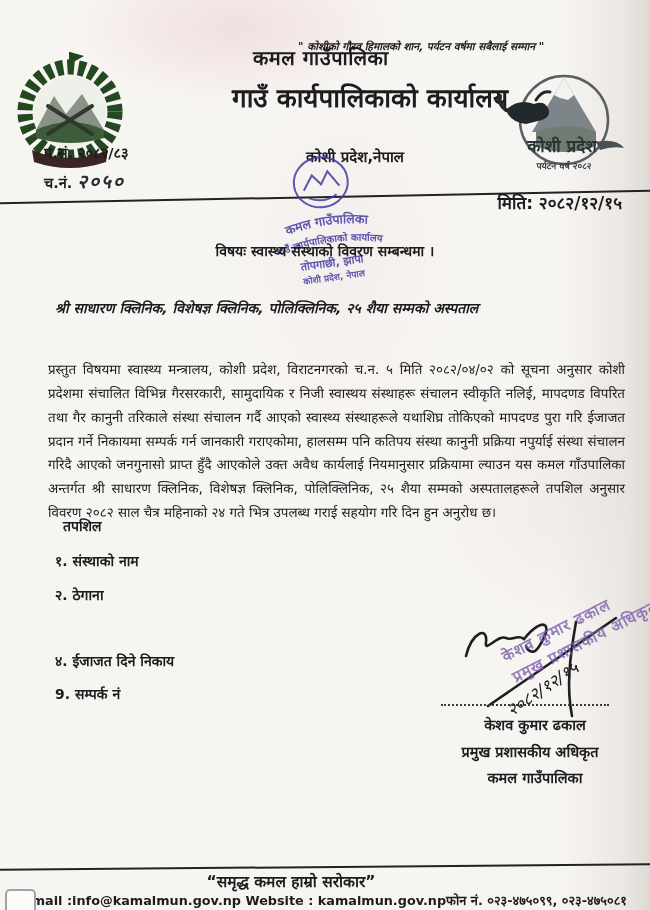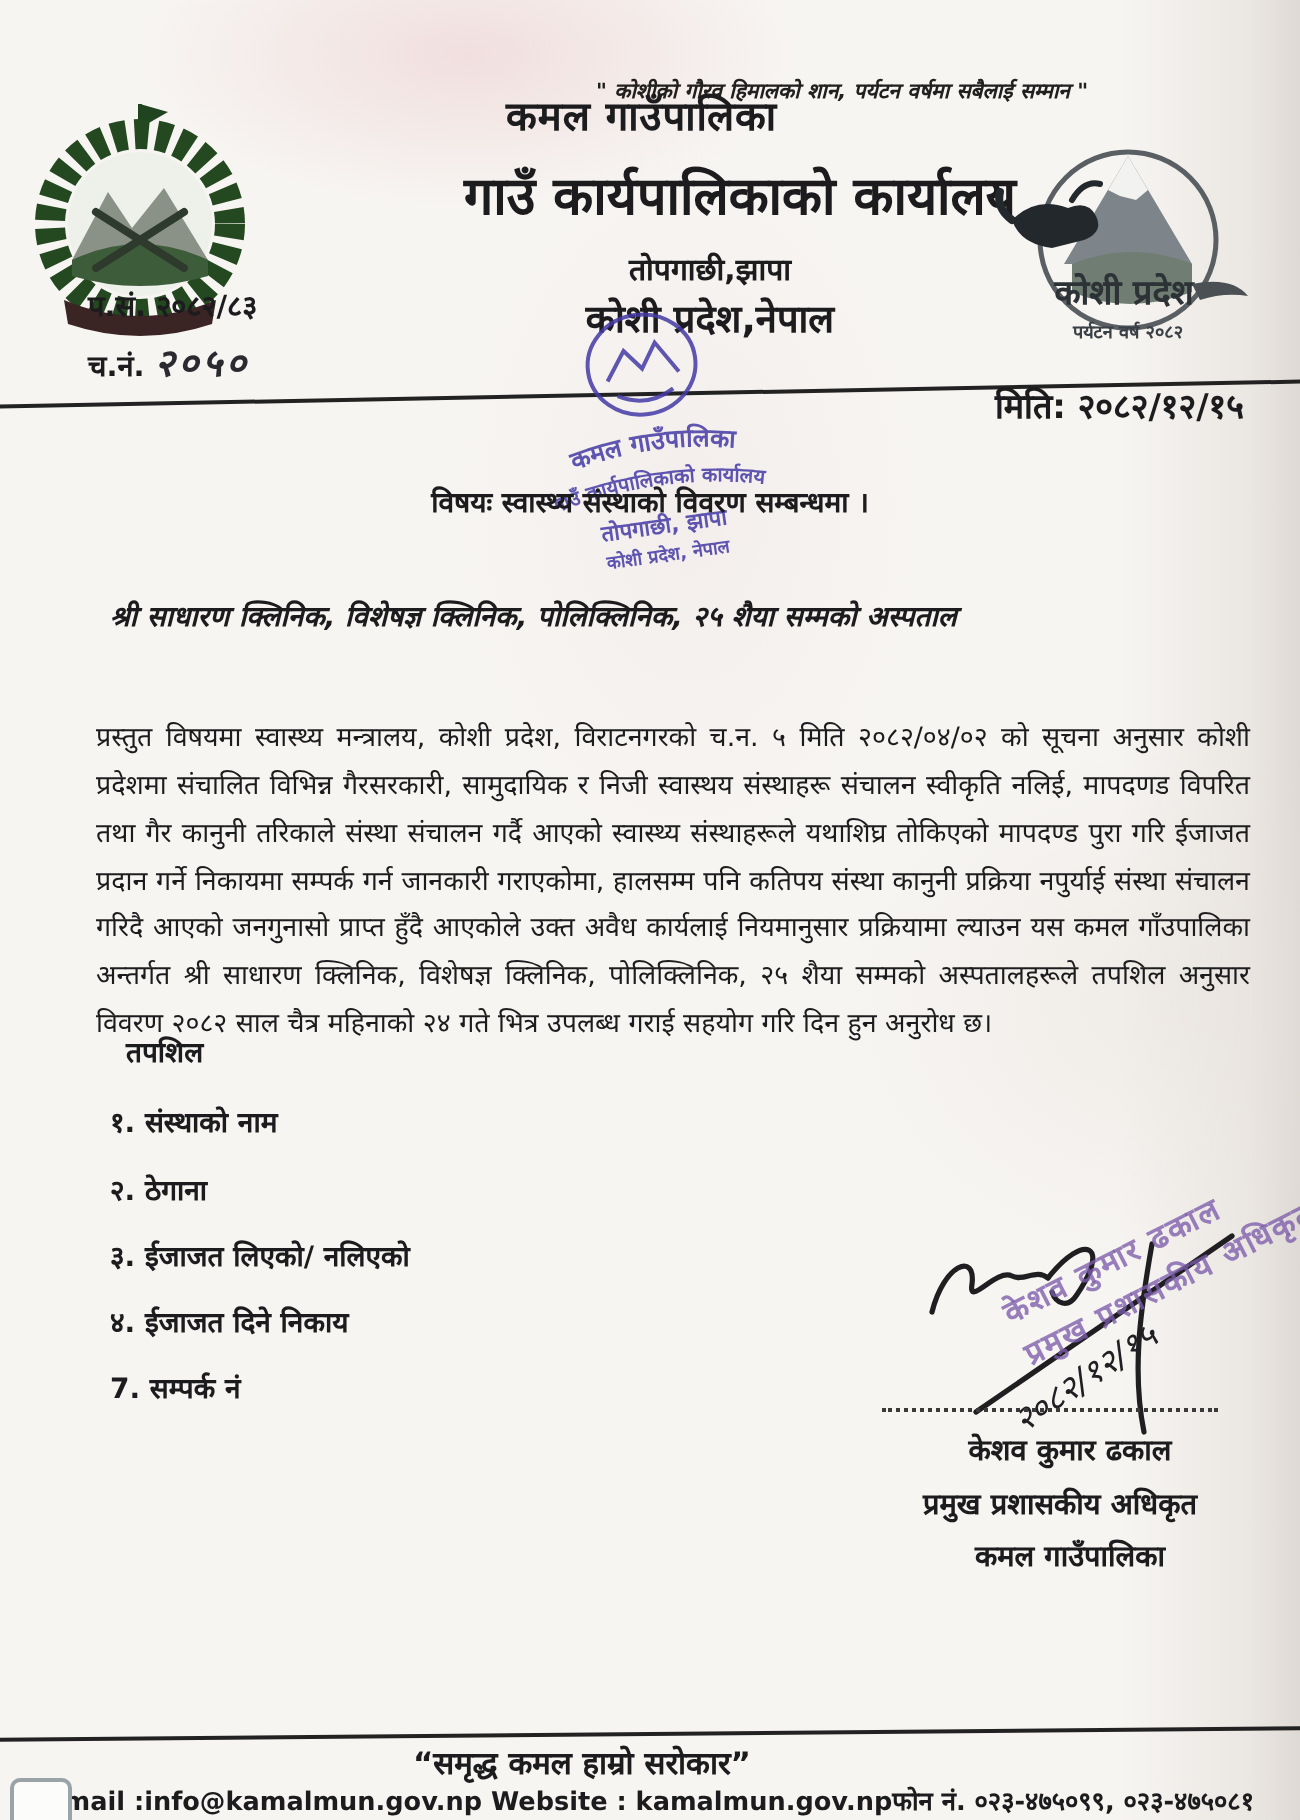--- a/index.html
+++ b/index.html
@@ -12,21 +12,21 @@
       radial-gradient(ellipse 220px 180px at 90% 55%, rgba(230,224,218,.45), transparent 75%),
       linear-gradient(to right,#f7f5f2 86%,#ebe7e3 96%,#ded9d4 100%);
   }
   .abs{position:absolute;}
   .dev{font-family:"DejaVu Sans","Liberation Sans",sans-serif;}
   
   .quote{top:40px;left:298px;width:345px;font-size:10.5px;font-weight:bold;font-style:italic;line-height:1.25;color:#22201f;}
   .muni-name{top:44px;left:253px;font-size:20px;font-weight:bold;letter-spacing:.5px;}
   .office-name{top:79px;left:150px;width:440px;text-align:center;font-size:26px;font-weight:bold;}
   .addr1{top:124px;left:255px;width:200px;text-align:center;font-size:15px;font-weight:bold;}
-  .addr2{top:146px;left:255px;width:200px;text-align:center;font-size:19px;font-weight:bold;}
+  .addr2{top:146px;left:255px;width:200px;text-align:center;font-size:15px;font-weight:bold;}
   .refno{top:142px;left:44px;font-size:14.5px;font-weight:700;}
   .chno{top:168px;left:44px;font-size:14.5px;font-weight:600;}
   .chno .hand{font-size:19px;font-style:italic;font-weight:600;letter-spacing:2px;color:#2a2a30;}
   .date-line{top:191px;right:28px;font-size:17px;font-weight:600;}
   .rule-top{top:196px;left:-4px;width:660px;height:2px;background:#222;transform:rotate(-1.1deg);}
   .rule-bottom{top:866px;left:-4px;width:660px;height:2px;background:#222;transform:rotate(-0.5deg);}
   
   .subject{top:241px;left:0;width:650px;text-align:center;font-size:14px;font-weight:600;}
   .recip1{top:298px;left:55px;font-size:14px;font-weight:600;font-style:italic;}
   .recip2{top:328px;left:62px;font-size:14px;font-weight:600;}
@@ -47,21 +47,20 @@
   .scan-corner{top:889px;left:5px;width:27px;height:28px;border:2.5px solid #9aa3a8;border-radius:5px;background:#fcfcfb;}
 </style>
 </head>
 <body>
 
 <div id="page">
 
   <div class="abs quote dev">" कोशीको गौरव हिमालको शान, पर्यटन वर्षमा सबैलाई सम्मान "</div>
   <div class="abs muni-name dev">कमल गाउँपालिका</div>
   <div class="abs office-name dev">गाउँ कार्यपालिकाको कार्यालय</div>
-  <div class="abs addr1 dev">तोपगाछी,झापा</div>
   <div class="abs addr2 dev">कोशी प्रदेश,नेपाल</div>
 
   <svg class="abs" style="top:50px;left:14px;" width="112" height="128" viewBox="0 0 112 128">
     <polygon points="56,2 70,6 56,14 56,2" fill="#20441f"></polygon>
     <line x1="56" y1="2" x2="56" y2="20" stroke="#20441f" stroke-width="2"></line>
     <circle cx="56" cy="62" r="45" fill="none" stroke="#24481f" stroke-width="15" stroke-dasharray="7 4"></circle>
     <circle cx="56" cy="62" r="36" fill="#eef0ea"></circle>
     <path d="M22,80 L40,46 L52,64 L68,44 L90,80 Z" fill="#8a9187"></path>
     <path d="M22,80 Q56,64 90,80 L90,88 Q56,98 22,88 Z" fill="#3c5c3a"></path>
     <path d="M34,56 L78,84 M78,56 L34,84" stroke="#2e3a2c" stroke-width="4" stroke-linecap="round"></path>
@@ -110,23 +109,22 @@
     <text x="88" y="129" text-anchor="middle" font-size="9" font-weight="bold" fill="#443aa6">कोशी प्रदेश, नेपाल</text>
   </svg>
 
   <div class="abs subject dev">विषयः स्वास्थ्य संस्थाको विवरण सम्बन्धमा ।</div>
   <div class="abs recip1 dev">श्री साधारण क्लिनिक, विशेषज्ञ क्लिनिक, पोलिक्लिनिक, २५ शैया सम्मको अस्पताल</div>
   <div class="abs bodytext dev">प्रस्तुत विषयमा स्वास्थ्य मन्त्रालय, कोशी प्रदेश, विराटनगरको च.न. ५ मिति २०८२/०४/०२ को सूचना अनुसार कोशी प्रदेशमा संचालित विभिन्न गैरसरकारी, सामुदायिक र निजी स्वास्थय संस्थाहरू संचालन स्वीकृति नलिई, मापदणड विपरित तथा गैर कानुनी तरिकाले संस्था संचालन गर्दै आएको स्वास्थ्य संस्थाहरूले यथाशिघ्र तोकिएको मापदण्ड पुरा गरि ईजाजत  प्रदान गर्ने निकायमा सम्पर्क गर्न जानकारी गराएकोमा, हालसम्म पनि कतिपय संस्था कानुनी प्रक्रिया नपुर्याई संस्था संचालन गरिदै आएको जनगुनासो प्राप्त हुँदै आएकोले उक्त अवैध कार्यलाई नियमानुसार प्रक्रियामा ल्याउन यस कमल गाँउपालिका अन्तर्गत श्री साधारण क्लिनिक, विशेषज्ञ क्लिनिक, पोलिक्लिनिक, २५ शैया सम्मको अस्पतालहरूले तपशिल अनुसार विवरण २०८२ साल चैत्र महिनाको २४ गते भित्र उपलब्ध गराई सहयोग गरि दिन हुन अनुरोध छ।</div>
 
   <div class="abs list-head dev">तपशिल</div>
   <div class="abs li dev" style="top:551px;">१. संस्थाको नाम</div>
   <div class="abs li dev" style="top:585px;">२. ठेगाना</div>
-  <div class="abs li dev" style="top:618px;">३. ईजाजत लिएको/ नलिएको</div>
   <div class="abs li dev" style="top:651px;">४. ईजाजत दिने निकाय</div>
-  <div class="abs li dev" style="top:684px;">7. सम्पर्क नं</div>
+  <div class="abs li dev" style="top:684px;">9. सम्पर्क नं</div>
 
   <svg class="abs sig-svg" viewBox="0 0 200 110">
     <g stroke="#1f1f22" stroke-width="2.6" fill="none" stroke-linecap="round">
       <path d="M18,48 C24,24 40,18 38,34 C36,46 50,26 58,30 C64,33 70,26 76,31"></path>
       <path d="M76,31 C94,8 108,14 90,40 C86,46 80,44 78,38"></path>
       <path d="M40,98 L168,10"></path>
       <path d="M128,14 C122,48 118,78 124,108"></path>
     </g>
     <text transform="rotate(-34 95 78)" x="52" y="86" font-size="17" font-style="italic" fill="#202024">२०८२/१२/१५</text>
   </svg>

